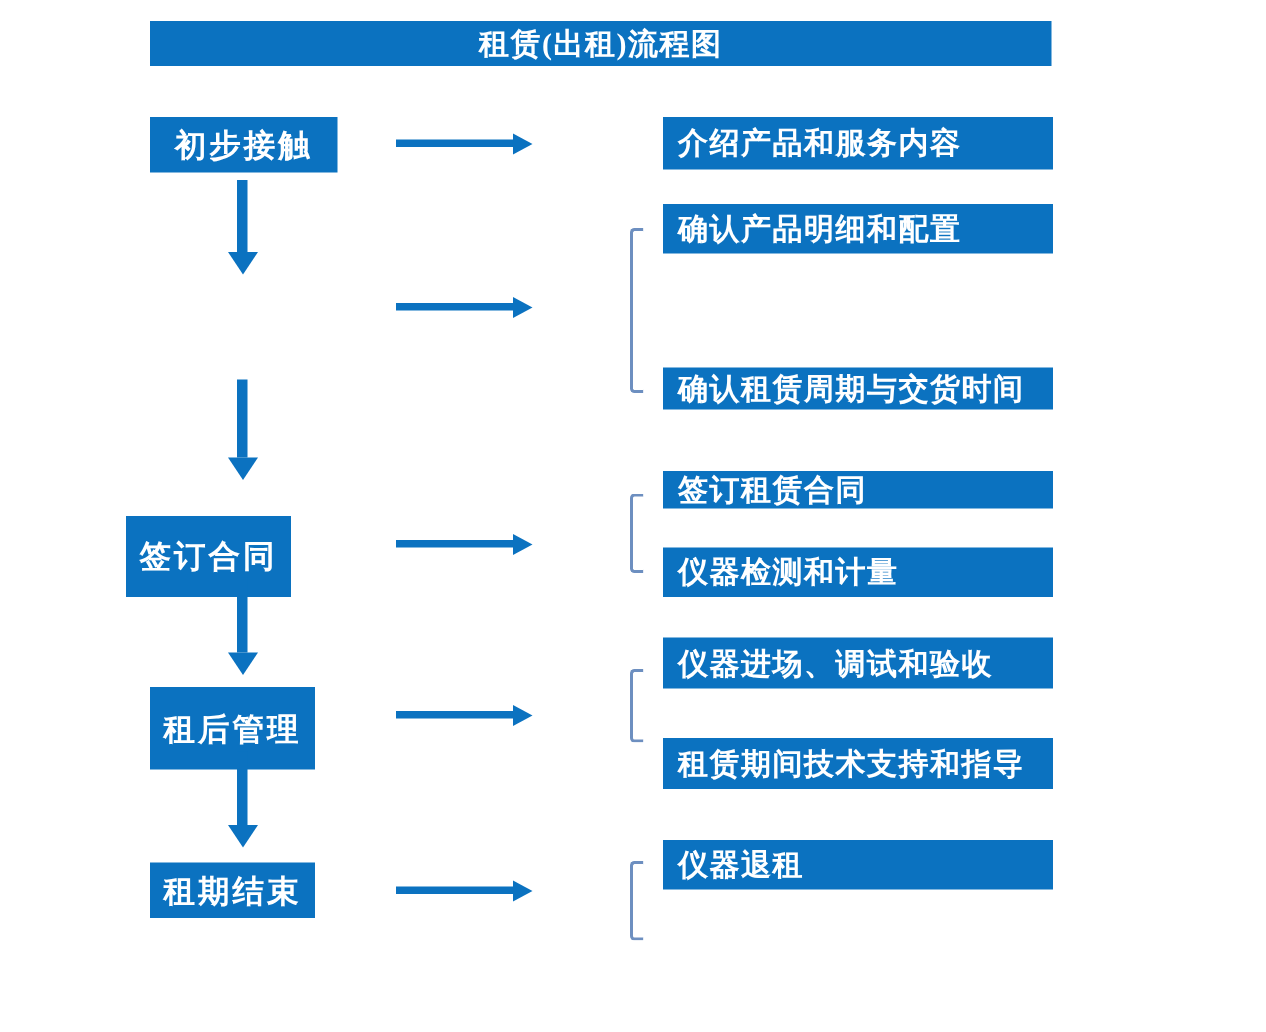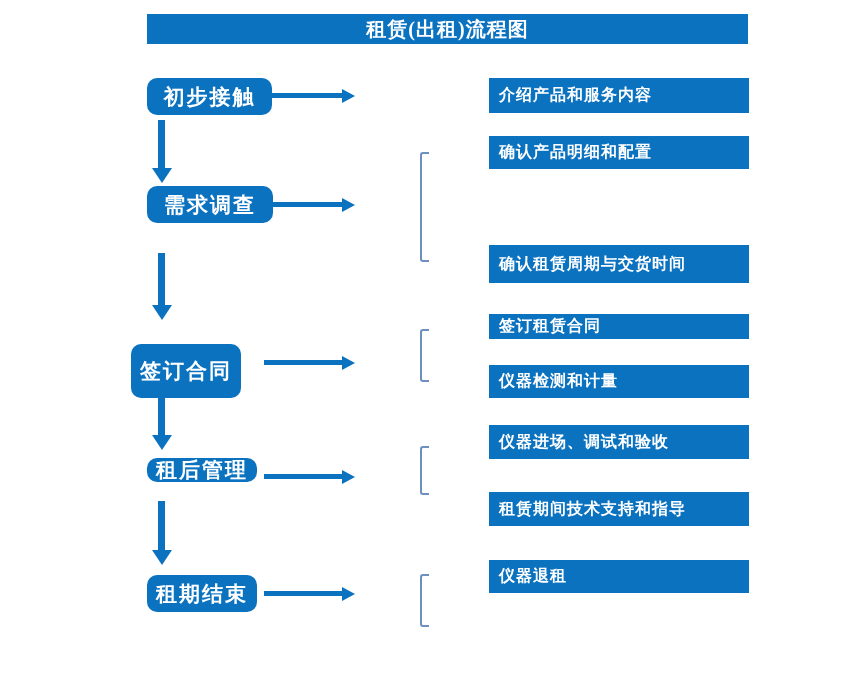--- a/index.html
+++ b/index.html
@@ -16,35 +16,34 @@
     font-family:"Liberation Serif","DejaVu Serif",serif;
     overflow:hidden;
   }
   .box{
     position:absolute;
     background:var(--primary);
     color:var(--text-on-primary);
     font-weight:bold;
     display:flex;align-items:center;
     box-sizing:border-box;
-    margin-left:47px;
   }
   .title-bar{
     left:100px;top:14px;width:601px;height:30px;
     justify-content:center;
     font-size:20px;letter-spacing:1px;
   }
   .stage-box{
     justify-content:center;
-    font-size:21px;letter-spacing:2px;border-radius:10px;
+    font-size:21px;letter-spacing:2px;
   }
   .out-box{
     left:442px;width:260px;
     padding-left:10px;
-    font-size:16px;letter-spacing:1px;
+    font-size:20px;letter-spacing:1px;
   }
   
   .h-arrow{
     position:absolute;left:264px;width:91px;height:17px;
     display:flex;align-items:center;
   }
   .h-arrow .stem{width:78px;height:5px;background:var(--primary);}
   .h-arrow .head{
     width:0;height:0;
     border-left:13px solid var(--primary);
@@ -74,23 +73,22 @@
   }
 </style>
 </head>
 <body>
 
 <div class="canvas">
 
   <div class="box title-bar">租赁(出租)流程图</div>
 
   <div class="box stage-box" style="left:100px;top:78px;width:125px;height:37px">初步接触</div>
-  <div class="box stage-box" style="left:100px;top:186px;width:126px;height:37px">需求调查</div>
   <div class="box stage-box" style="left:84px;top:344px;width:110px;height:54px">签订合同</div>
-  <div class="box stage-box" style="left:100px;top:458px;width:110px;height:24px">租后管理</div>
+  <div class="box stage-box" style="left:100px;top:458px;width:110px;height:55px">租后管理</div>
   <div class="box stage-box" style="left:100px;top:575px;width:110px;height:37px">租期结束</div>
 
   <div class="v-arrow" style="top:120px;height:63px">
     <div class="stem"></div>
     <div class="head"></div>
   </div>
   <div class="v-arrow" style="top:253px;height:67px">
     <div class="stem"></div>
     <div class="head"></div>
   </div>
@@ -125,21 +123,21 @@
   </div>
 
   <div class="bracket" style="top:152px;height:110px"></div>
   <div class="bracket" style="top:329px;height:53px"></div>
   <div class="bracket" style="top:446px;height:49px"></div>
   <div class="bracket" style="top:574px;height:53px"></div>
 
   <div class="box out-box" style="top:78px;height:35px">介绍产品和服务内容</div>
 
   <div class="box out-box" style="top:136px;height:33px">确认产品明细和配置</div>
-  <div class="box out-box" style="top:245px;height:38px">确认租赁周期与交货时间</div>
+  <div class="box out-box" style="top:245px;height:28px">确认租赁周期与交货时间</div>
 
   <div class="box out-box" style="top:314px;height:25px">签订租赁合同</div>
   <div class="box out-box" style="top:365px;height:33px">仪器检测和计量</div>
 
   <div class="box out-box" style="top:425px;height:34px">仪器进场、调试和验收</div>
   <div class="box out-box" style="top:560px;height:33px">仪器退租</div>
 
   <div class="box out-box" style="top:492px;height:34px">租赁期间技术支持和指导</div>
 
 </div>

